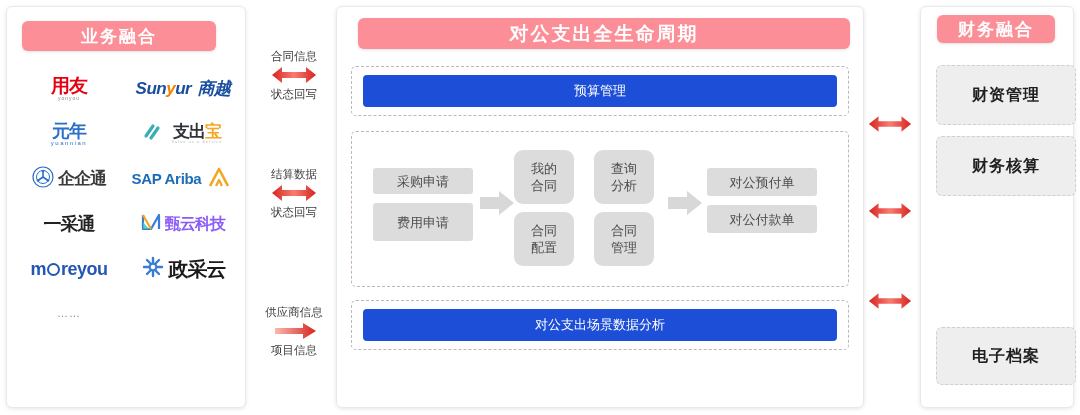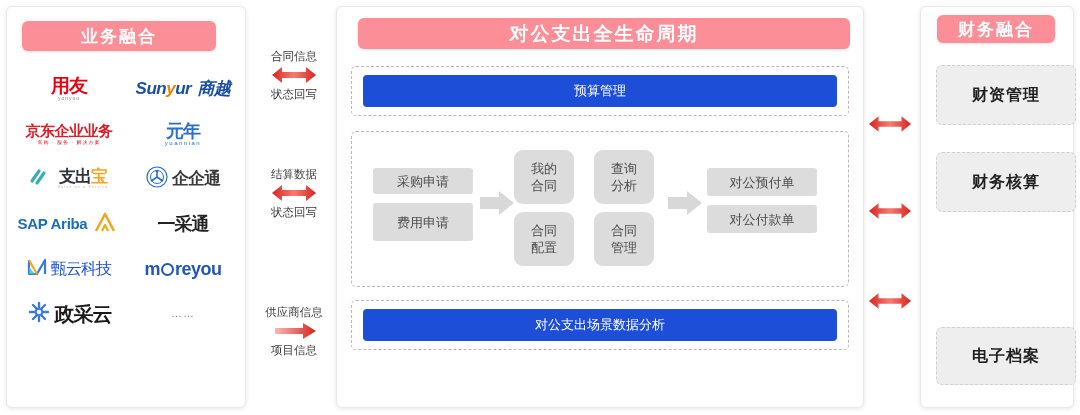--- a/index.html
+++ b/index.html
@@ -62,21 +62,21 @@
   .lg-jd         { font-size: 15px; font-weight: bold; color: #d9202a; letter-spacing: -0.5px; }
   .lg-jd small   { display:block; font-size: 5px; color: #d9202a; letter-spacing: 1px; font-weight: normal; margin-top: 2px; }
   .lg-yuannian   { font-size: 18px; font-weight: bold; color: #2b6fc6; letter-spacing: -1px; }
   .lg-yuannian small { display:block; font-size: 6px; color: #2b6fc6; letter-spacing: 1.5px; font-weight: normal; }
   .lg-qqt        { font-size: 17px; font-weight: bold; color: #3a3a3a; letter-spacing: -1px; }
   .lg-zcb        { font-size: 17px; font-weight: bold; color: #2d3338; letter-spacing: -1px; }
   .lg-zcb .bao   { color: #f5a623; }
   .lg-zcb small  { display:block; font-size: 4px; color: #bbb; letter-spacing: 1px; font-weight: normal; }
   .lg-ariba      { font-size: 15px; font-weight: bold; color: #1c6cb8; letter-spacing: -0.3px; }
   .lg-yct        { font-size: 18px; font-weight: bold; color: #222; letter-spacing: -1px; }
-  .lg-zyun       { font-size: 16px; font-weight: normal; color: #1d4ed8; letter-spacing: -1px; }
+  .lg-zyun       { font-size: 16px; font-weight: bold; color: #8b5cf6; letter-spacing: -1px; }
   .lg-moreyou    { font-size: 18px; font-weight: bold; color: #2456b5; letter-spacing: -0.5px; }
   .lg-zcy        { font-size: 20px; font-weight: bold; color: #1a1a1a; letter-spacing: -1px; }
   .lg-dots       { font-size: 11px; color: #8a8a8a; letter-spacing: 1px; }
 
   .mark { display: inline-block; vertical-align: middle; margin-right: 4px; }
 
   
   .conn {
     position: absolute;
     width: 76px;
@@ -162,21 +162,21 @@
     left: 936px; width: 140px;
     background: #eeeeee;
     border: 1.5px dashed #cfcfcf;
     border-radius: 6px;
     display: flex; align-items: center; justify-content: center;
     font-size: 16px; font-weight: bold; color: #1f1f1f;
     letter-spacing: 1px;
     white-space: nowrap;
   }
   #rbox-1 { top: 65px;  height: 60px; }
-  #rbox-2 { top: 152px; height: 60px; }
+  #rbox-2 { top: 136px; height: 60px; }
   #rbox-3 { top: 240px; height: 58px; }
   #rbox-4 { top: 327px; height: 58px; }
 </style>
 </head>
 <body>
 
 <div class="stage">
 
   <div class="panel" id="panel-left"></div>
 
@@ -190,26 +190,20 @@
         <small>yonyou</small>
       </div>
     </div>
 
     <div class="logo-cell">
       <div class="lg-sunyur">
         <span>Sun<span class="y">y</span>ur<span class="cn"> 商越</span></span>
       </div>
     </div>
 
-    <div class="logo-cell">
-      <div class="lg-jd">
-        <span>京东企业业务</span>
-        <small>采购 · 服务 · 解决方案</small>
-      </div>
-    </div>
 
     <div class="logo-cell">
       <div class="lg-yuannian">
         <span>元年</span>
         <small>yuannian</small>
       </div>
     </div>
 
     <div class="logo-cell">
       <span class="mark">

